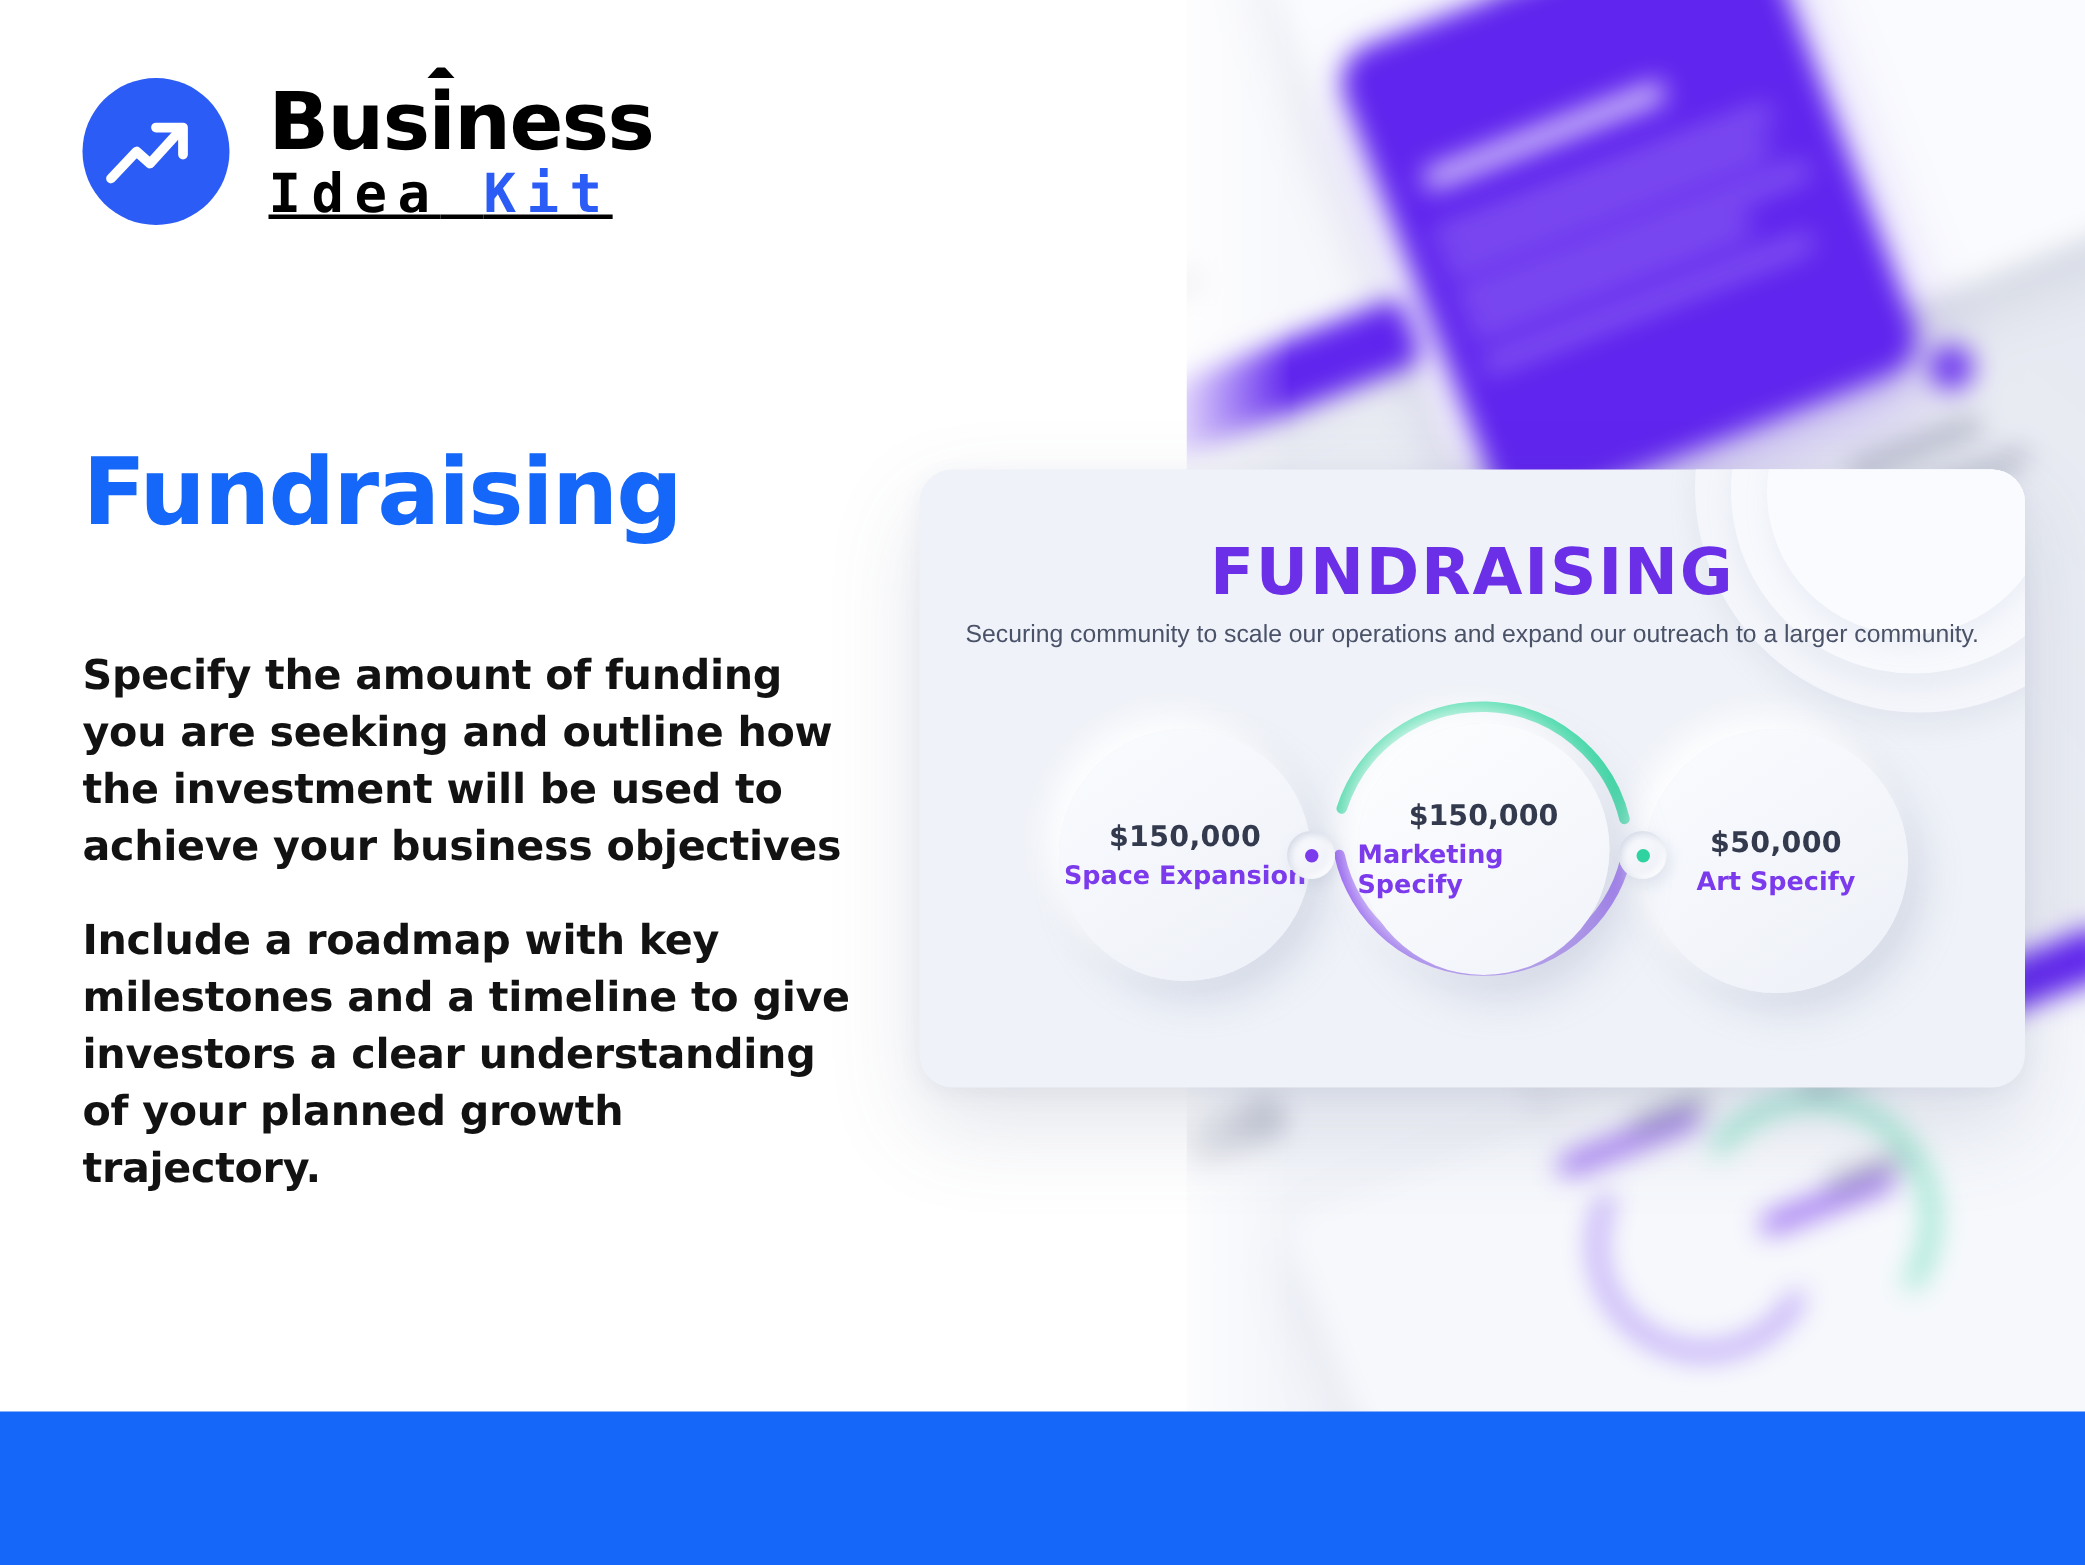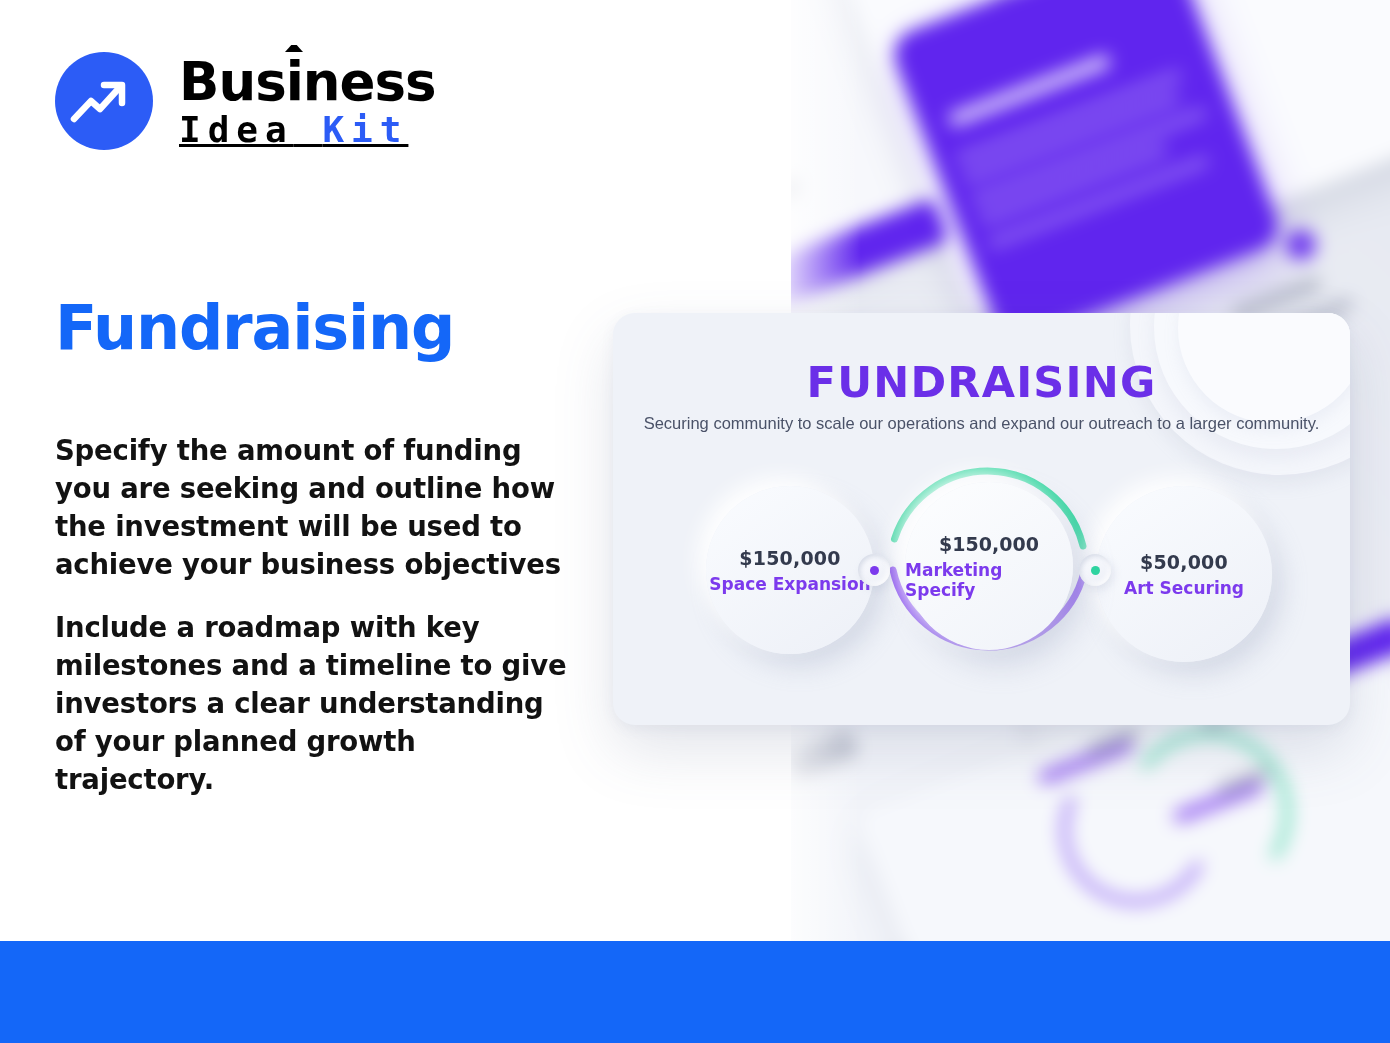--- a/index.html
+++ b/index.html
@@ -296,21 +296,21 @@
         </svg>
 
         <div class="circ-center">
           <span class="amt">$150,000</span>
           <span class="lbl">Marketing Specify</span>
         </div>
       </div>
 
       <div class="circ circ-right">
         <span class="amt">$50,000</span>
-        <span class="lbl">Art Securing</span>
+        <span class="lbl">Art Specify</span>
       </div>
 
       <div class="node node-left">
         <i class="dot-purple"></i>
       </div>
       <div class="node node-right">
         <i class="dot-green"></i>
       </div>
 
     </div>

